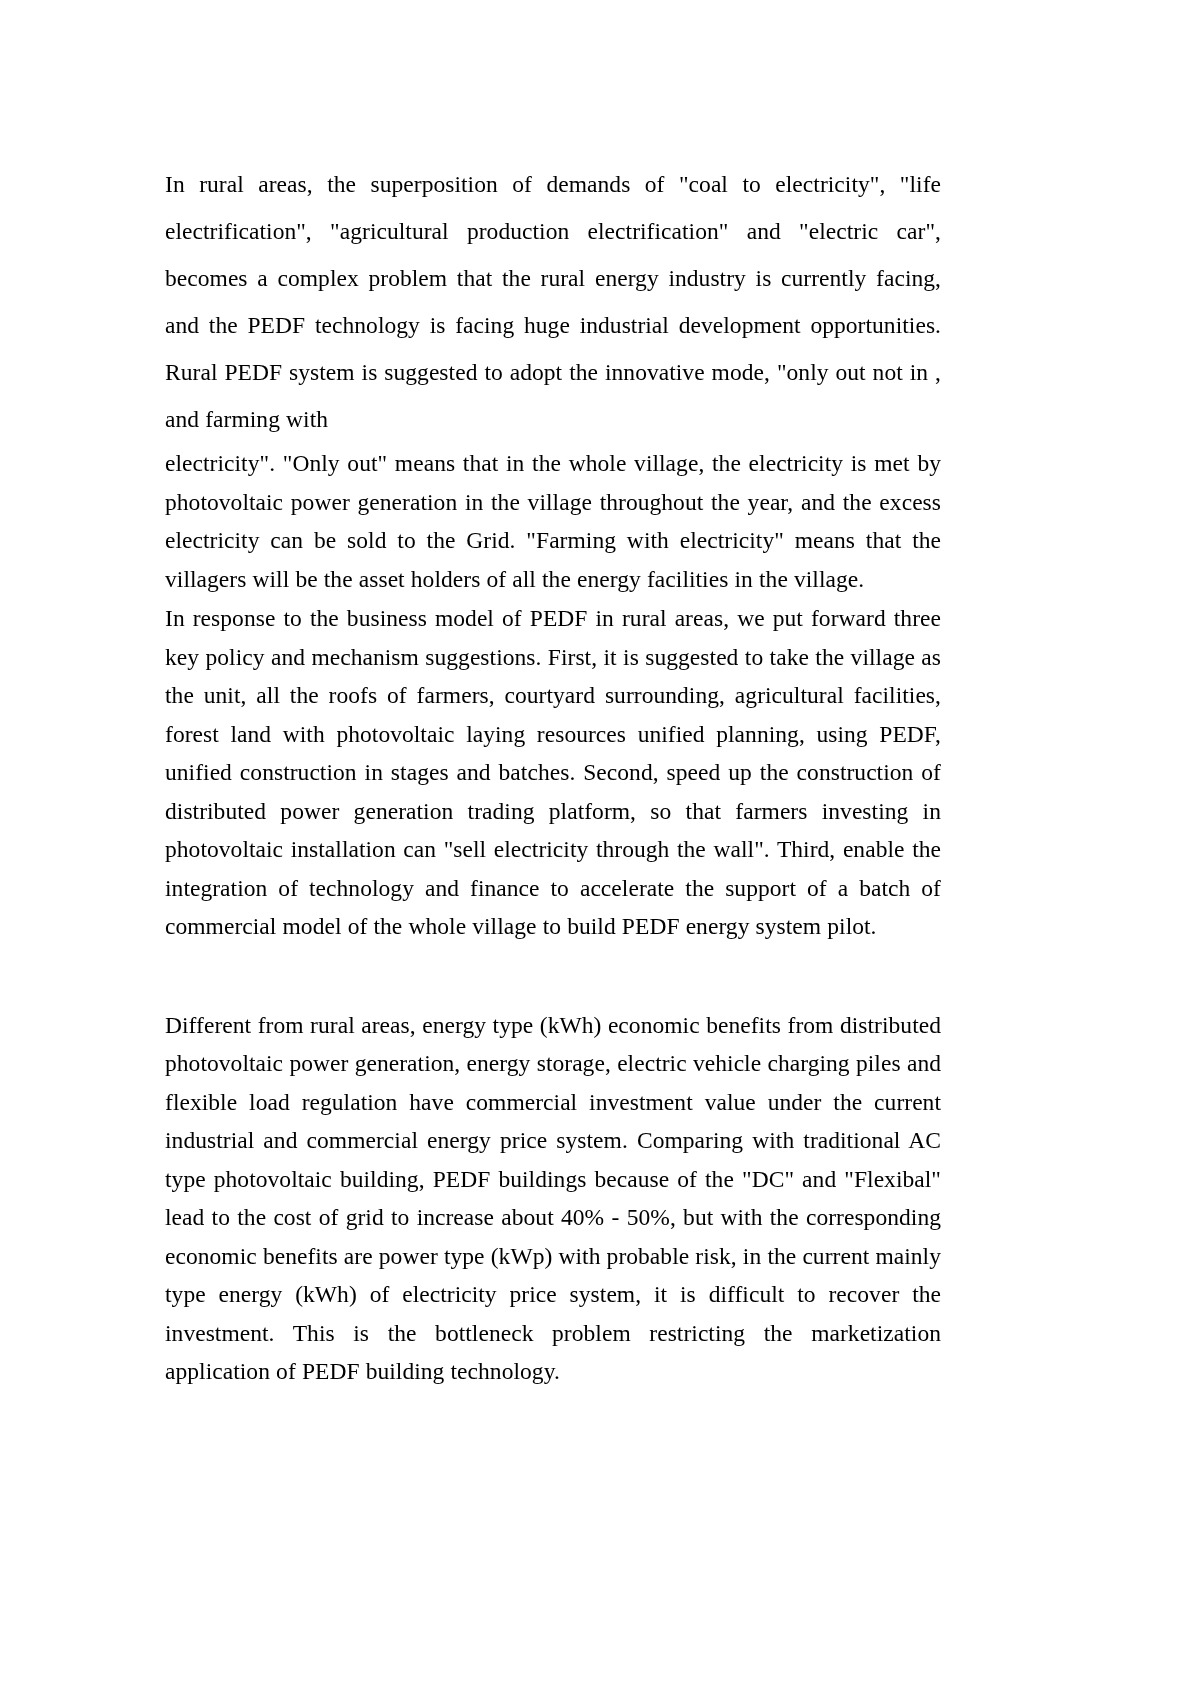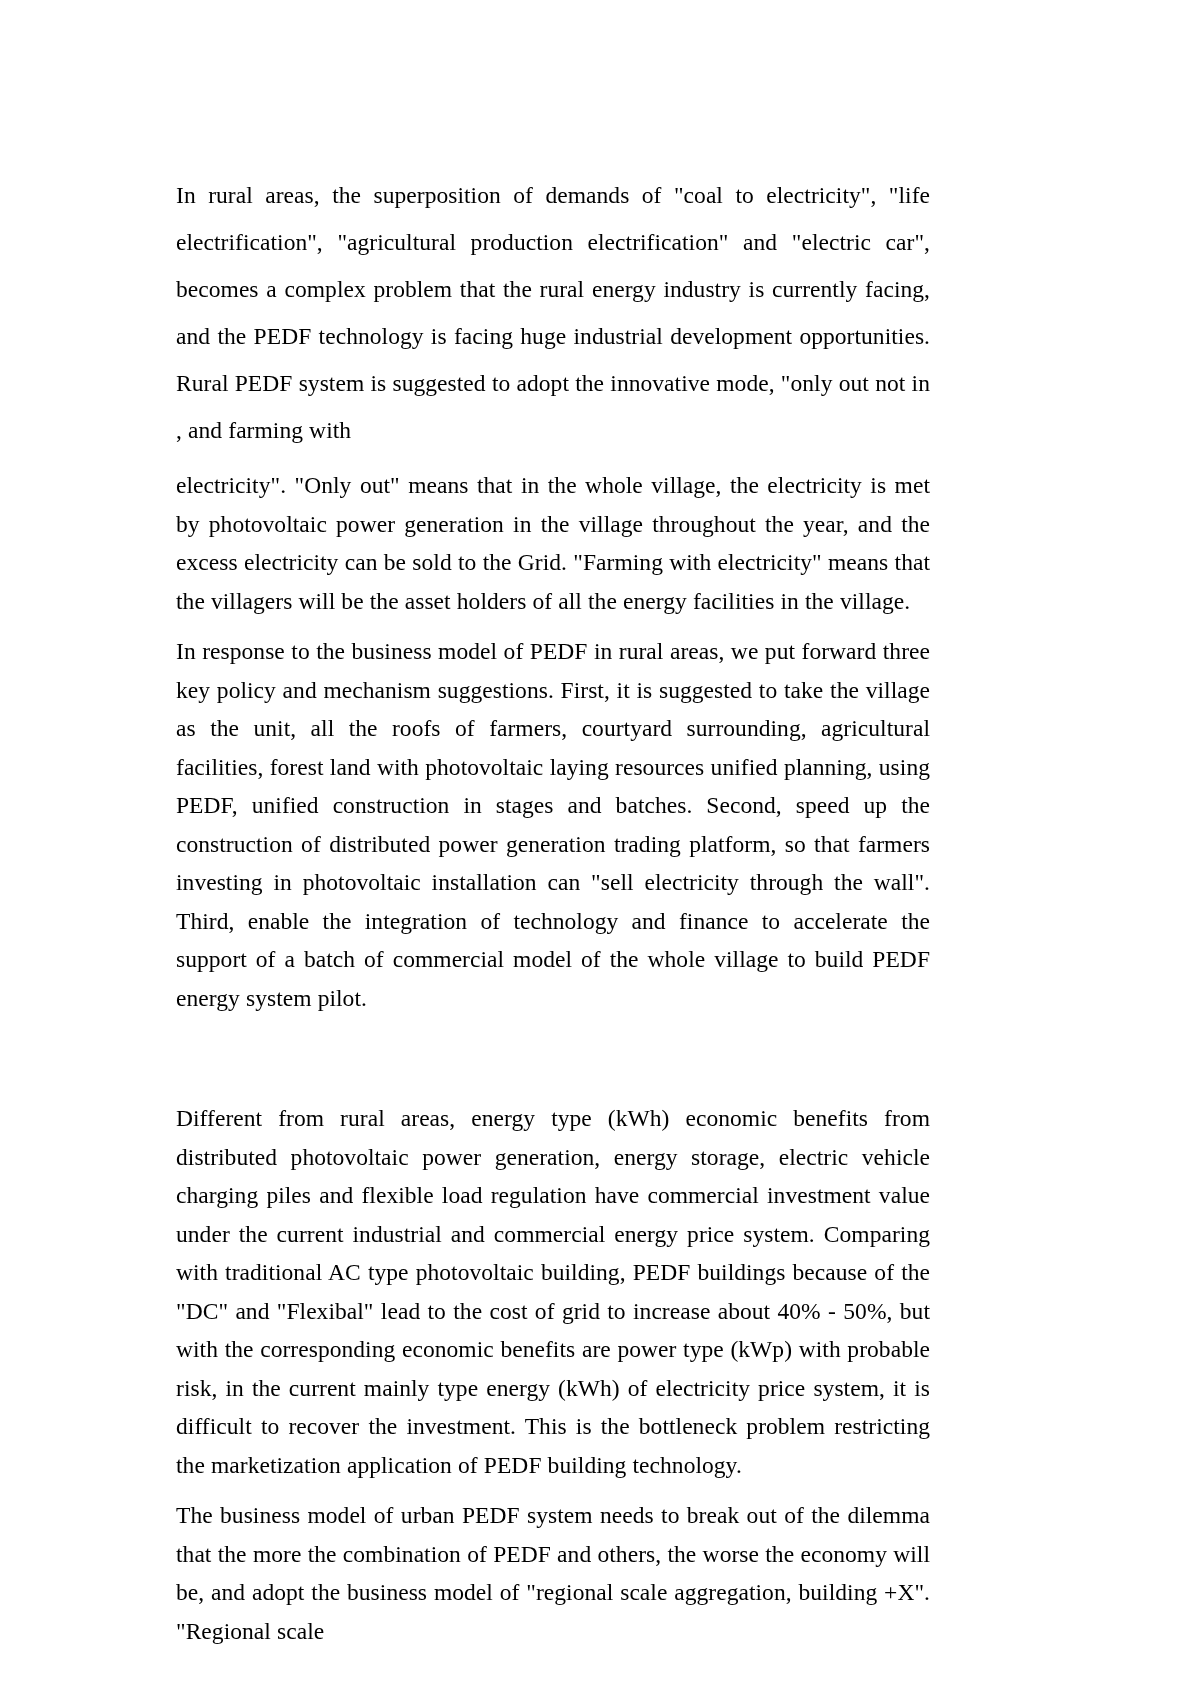--- a/index.html
+++ b/index.html
@@ -22,21 +22,21 @@
     background: #ffffff;
     box-sizing: border-box;
   }
   .text-column {
     position: absolute;
     left: 164px;
     top: 160px;
     width: 778px;
   }
   p.body-text {
-    margin: 12px;
+    margin: 1px;
     padding: 0;
     text-align: justify;
     text-justify: inter-word;
     font-size: 23.5px;
     line-height: 38.5px;
     letter-spacing: 0.05px;
     word-spacing: 0.2px;
     -webkit-font-smoothing: antialiased;
   }
   
@@ -59,16 +59,15 @@
     <p class="body-text loose-lead">In rural areas, the superposition of demands of "coal to electricity", "life electrification", "agricultural production electrification" and "electric car", becomes a complex problem that the rural energy industry is currently facing, and the PEDF technology is facing huge industrial development opportunities.  Rural PEDF system is suggested to adopt the innovative mode, "only out not in , and farming with</p>
 
     <p class="body-text block-gap-small">electricity". "Only out" means that in the whole village, the electricity is met by photovoltaic power generation in the village throughout the year, and the excess electricity can be sold to the Grid.  "Farming with electricity" means that the villagers will be the asset holders of all the energy facilities in the village.</p>
 
     <p class="body-text block-gap-small">In response to the business model of PEDF in rural areas, we put forward three key policy and mechanism suggestions. First, it is suggested to take the village as the unit, all the roofs of farmers, courtyard surrounding, agricultural facilities, forest land with photovoltaic laying resources unified planning, using PEDF, unified construction in stages and batches. Second, speed up the construction of distributed power generation trading platform, so that farmers investing in photovoltaic installation can "sell electricity through the wall". Third, enable the integration of technology and finance to accelerate the support of a batch of commercial model of the whole village to build PEDF energy system pilot.</p>
 
     <div class="para-spacer"></div>
 
     <p class="body-text">Different from rural areas, energy type (kWh) economic benefits from distributed photovoltaic power generation, energy storage, electric vehicle charging piles and flexible load regulation have commercial investment value under the current industrial and commercial energy price system. Comparing with traditional AC type photovoltaic building, PEDF buildings because of the "DC" and "Flexibal" lead to the cost of grid to increase about 40% - 50%, but with the corresponding economic benefits are power type (kWp) with probable risk, in the current mainly type energy (kWh) of electricity price system, it is difficult to recover the investment. This is the bottleneck problem restricting the marketization application of PEDF building technology.</p>
 
-    <p class="body-text block-gap-small">The business model of urban PEDF system needs to break out of the dilemma that the more the combination of PEDF and others, the worse the economy will be, and adopt the business model of "regional scale aggregation, building +X". "Regional scale</p>
 
   </div>
 </div>
 
 </body></html>

